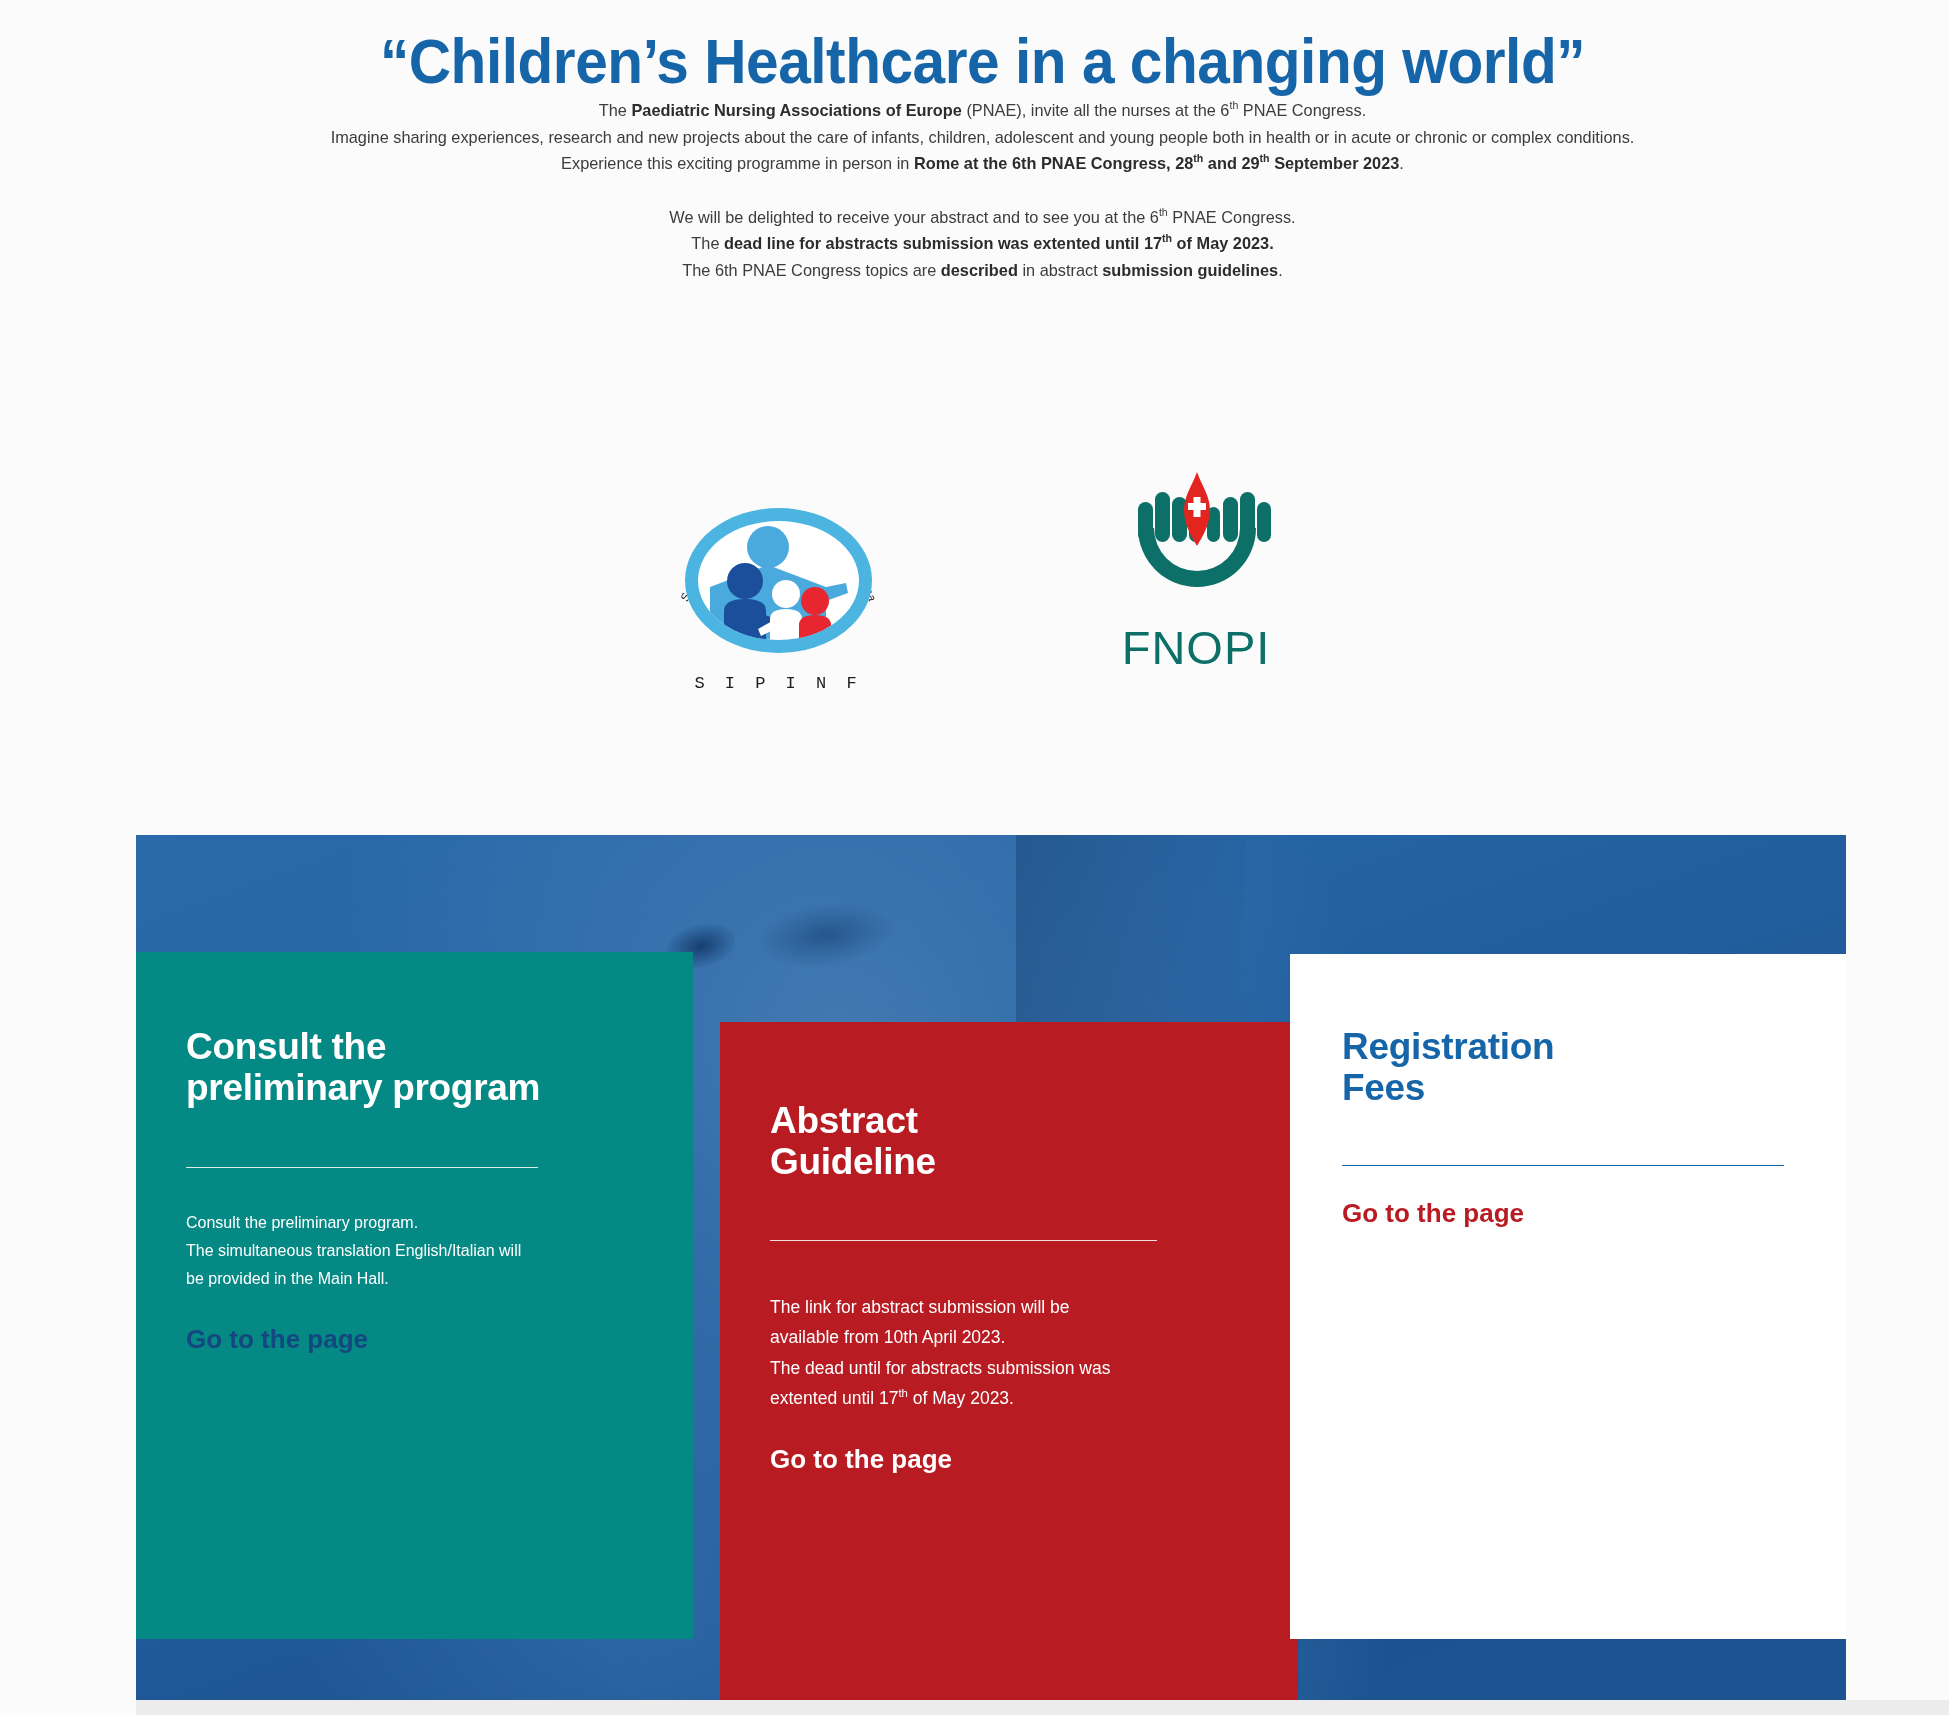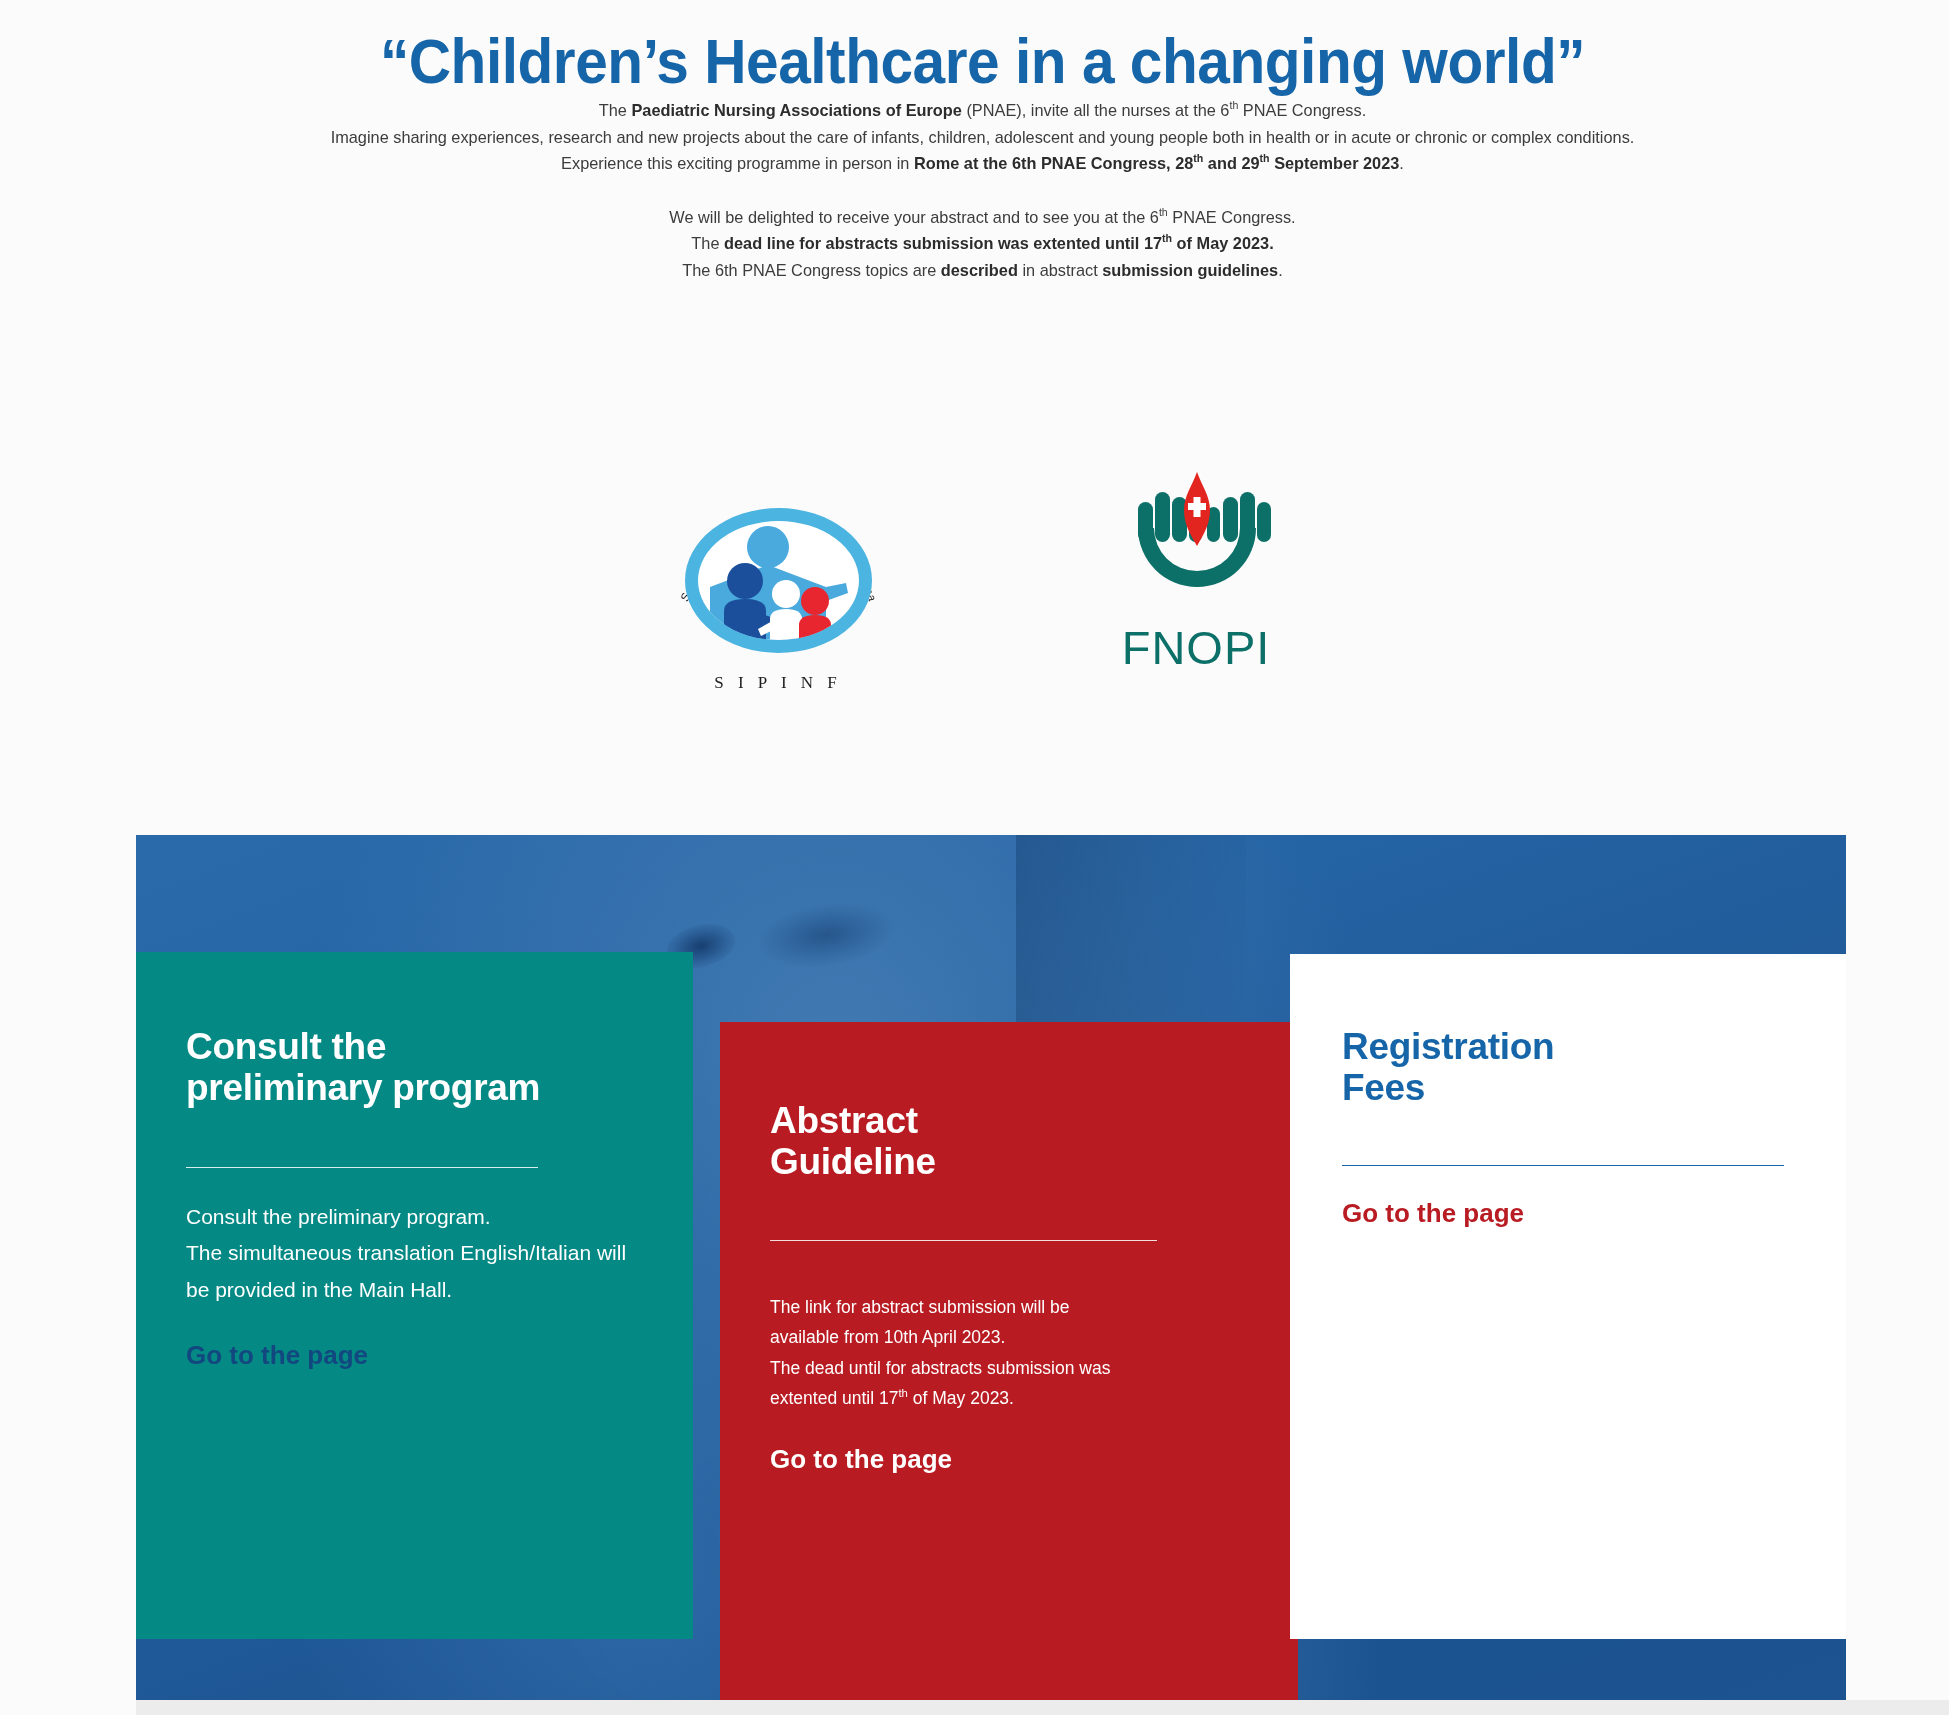--- a/index.html
+++ b/index.html
@@ -77,21 +77,21 @@
     overflow: hidden;
   }
   .sipinf-arc-text {
     position: absolute; left: 0; top: 22px; width: 215px; height: 150px;
   }
   .sipinf-inner { position: absolute; left: 0; top: 0; width: 161px; height: 119px; }
   .sipinf-label {
     position: absolute; left: 0; bottom: 2px; width: 215px;
     text-align: center;
     font-size: 17px; letter-spacing: 5px; color: #1d1d1d;
-    font-family: Liberation Serif, serif;
+    font-family: Liberation Mono, monospace;
   }
 
   .logo-fnopi { position: relative; width: 165px; height: 205px; }
   .fnopi-mark { position: absolute; left: 8px; top: 0; width: 150px; height: 148px; }
   .fnopi-label {
     position: absolute; left: 0; bottom: 0; width: 165px;
     text-align: center;
     font-size: 47px; color: #0d7068; letter-spacing: 1px;
     font-family: "Liberation Sans", sans-serif;
   }
@@ -167,21 +167,21 @@
 
   
   .card-teal {
     left: 0px; top: 117px;
     width: 557px; height: 687px;
     background: #058985;
     padding: 74px 50px 0 50px;
   }
   .card-teal .card-title { color: #ffffff; font-size: 37px; }
   .card-teal .card-rule { border-color: rgba(255,255,255,0.85); width: 352px; margin-top: 58px; }
-  .card-teal .card-body { color: #ffffff; font-size: 21px; margin-top: 31px; }
+  .card-teal .card-body { color: #ffffff; font-size: 16px; margin-top: 41px; }
   .card-teal .card-link { color: #12477f; font-size: 26px; margin-top: 32px; }
 
   
   .card-red {
     left: 584px; top: 187px;
     width: 578px; height: 703px;
     background: #b81c22;
     padding: 78px 50px 0 50px;
   }
   .card-red .card-title { color: #ffffff; font-size: 37px; }

